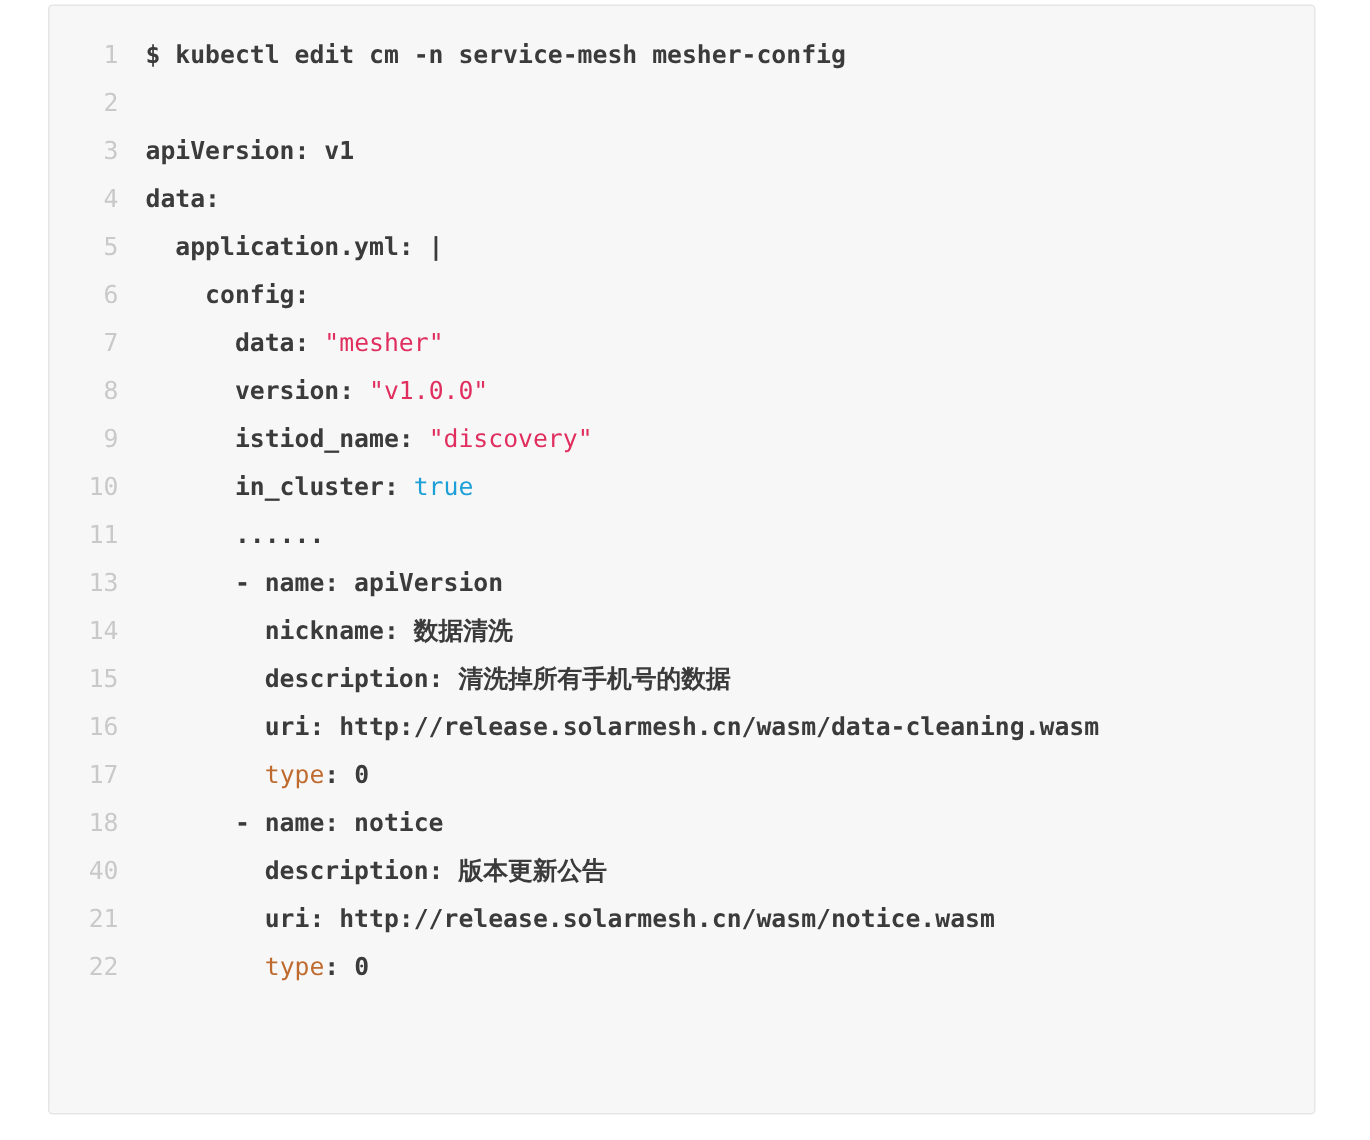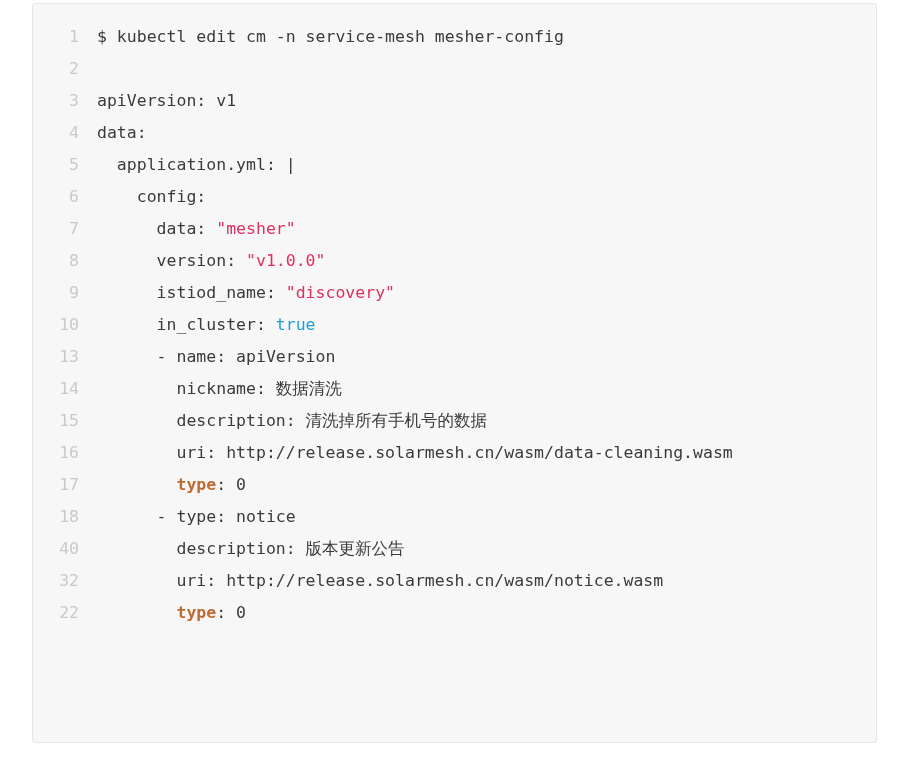--- a/index.html
+++ b/index.html
@@ -38,41 +38,42 @@
     text-align: right;
     margin-right: 18px;
     color: var(--c-ln, #c9c9c9);
     user-select: none;
   }
   .line-code {
     flex: 1 1 auto;
     white-space: pre;
     color: var(--c-text, #3b3b3b);
   }
-  .tok-text    { color: var(--c-text, #3b3b3b); }
+  .tok-text    { color: var(--c-text, #3b3b3b); font-weight: bold; }
   .tok-string  { color: var(--c-string, #e02f5f); }
   .tok-literal { color: var(--c-literal, #1d9fd7); }
-  .tok-keyword { color: var(--c-keyword, #bf6b2f); font-weight: bold; }
+  .tok-keyword { color: var(--c-keyword, #bf6b2f); }
 </style>
 </head>
 <body style="background: rgb(255, 255, 255);">
 
 <div class="code-block" id="code-block">
     <div class="code-line"><span class="line-number">1</span><span class="line-code"><span class="tok-text">$ kubectl edit cm -n service-mesh mesher-config</span></span></div>
     <div class="code-line"><span class="line-number">2</span><span class="line-code"></span></div>
     <div class="code-line"><span class="line-number">3</span><span class="line-code"><span class="tok-text">apiVersion: v1</span></span></div>
     <div class="code-line"><span class="line-number">4</span><span class="line-code"><span class="tok-text">data:</span></span></div>
     <div class="code-line"><span class="line-number">5</span><span class="line-code"><span class="tok-text">  application.yml: |</span></span></div>
     <div class="code-line"><span class="line-number">6</span><span class="line-code"><span class="tok-text">    config:</span></span></div>
     <div class="code-line"><span class="line-number">7</span><span class="line-code"><span class="tok-text">      data: </span><span class="tok-string">"mesher"</span></span></div>
     <div class="code-line"><span class="line-number">8</span><span class="line-code"><span class="tok-text">      version: </span><span class="tok-string">"v1.0.0"</span></span></div>
     <div class="code-line"><span class="line-number">9</span><span class="line-code"><span class="tok-text">      istiod_name: </span><span class="tok-string">"discovery"</span></span></div>
     <div class="code-line"><span class="line-number">10</span><span class="line-code"><span class="tok-text">      in_cluster: </span><span class="tok-literal">true</span></span></div>
+    <div class="code-line"><span class="line-number">11</span><span class="line-code"><span class="tok-text">      ......</span></span></div>
     <div class="code-line"><span class="line-number">13</span><span class="line-code"><span class="tok-text">      - name: apiVersion</span></span></div>
     <div class="code-line"><span class="line-number">14</span><span class="line-code"><span class="tok-text">        nickname: 数据清洗</span></span></div>
     <div class="code-line"><span class="line-number">15</span><span class="line-code"><span class="tok-text">        description: 清洗掉所有手机号的数据</span></span></div>
     <div class="code-line"><span class="line-number">16</span><span class="line-code"><span class="tok-text">        uri: http://release.solarmesh.cn/wasm/data-cleaning.wasm</span></span></div>
     <div class="code-line"><span class="line-number">17</span><span class="line-code"><span class="tok-text">        </span><span class="tok-keyword">type</span><span class="tok-text">: 0</span></span></div>
-    <div class="code-line"><span class="line-number">18</span><span class="line-code"><span class="tok-text">      - type: notice</span></span></div>
+    <div class="code-line"><span class="line-number">18</span><span class="line-code"><span class="tok-text">      - name: notice</span></span></div>
     <div class="code-line"><span class="line-number">40</span><span class="line-code"><span class="tok-text">        description: 版本更新公告</span></span></div>
-    <div class="code-line"><span class="line-number">32</span><span class="line-code"><span class="tok-text">        uri: http://release.solarmesh.cn/wasm/notice.wasm</span></span></div>
+    <div class="code-line"><span class="line-number">21</span><span class="line-code"><span class="tok-text">        uri: http://release.solarmesh.cn/wasm/notice.wasm</span></span></div>
     <div class="code-line"><span class="line-number">22</span><span class="line-code"><span class="tok-text">        </span><span class="tok-keyword">type</span><span class="tok-text">: 0</span></span></div>
   </div>
 
 </body></html>

